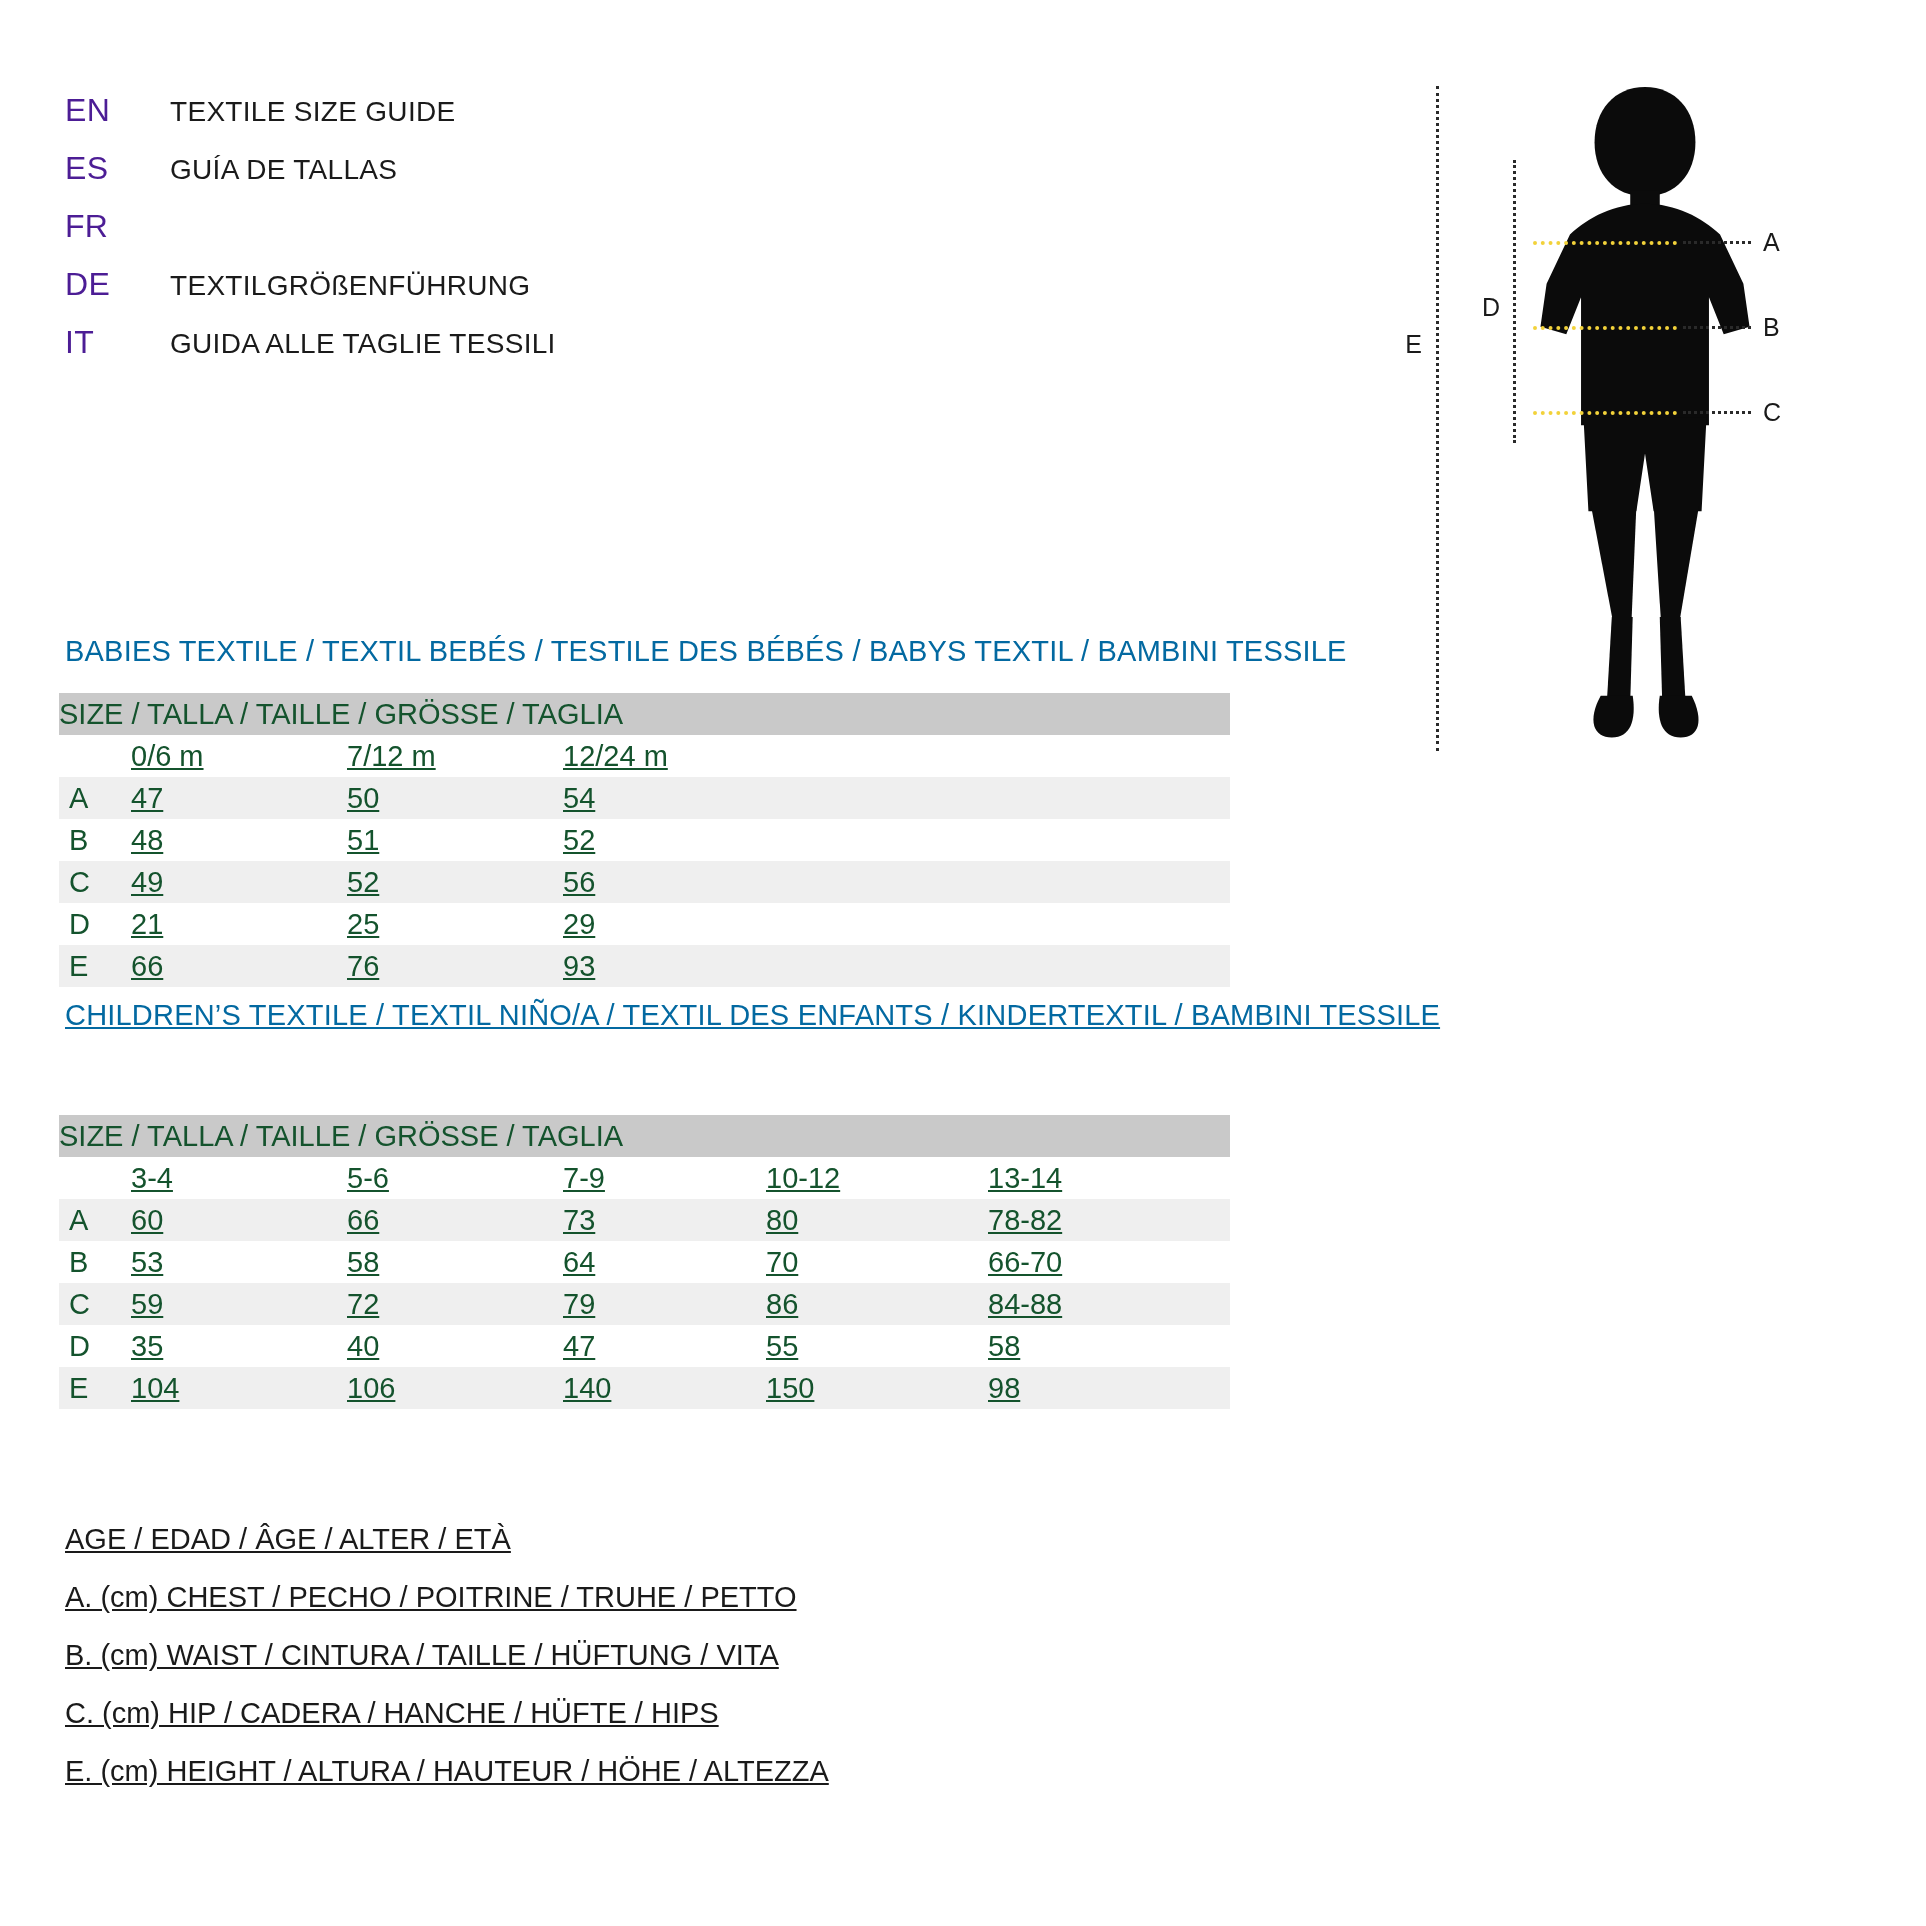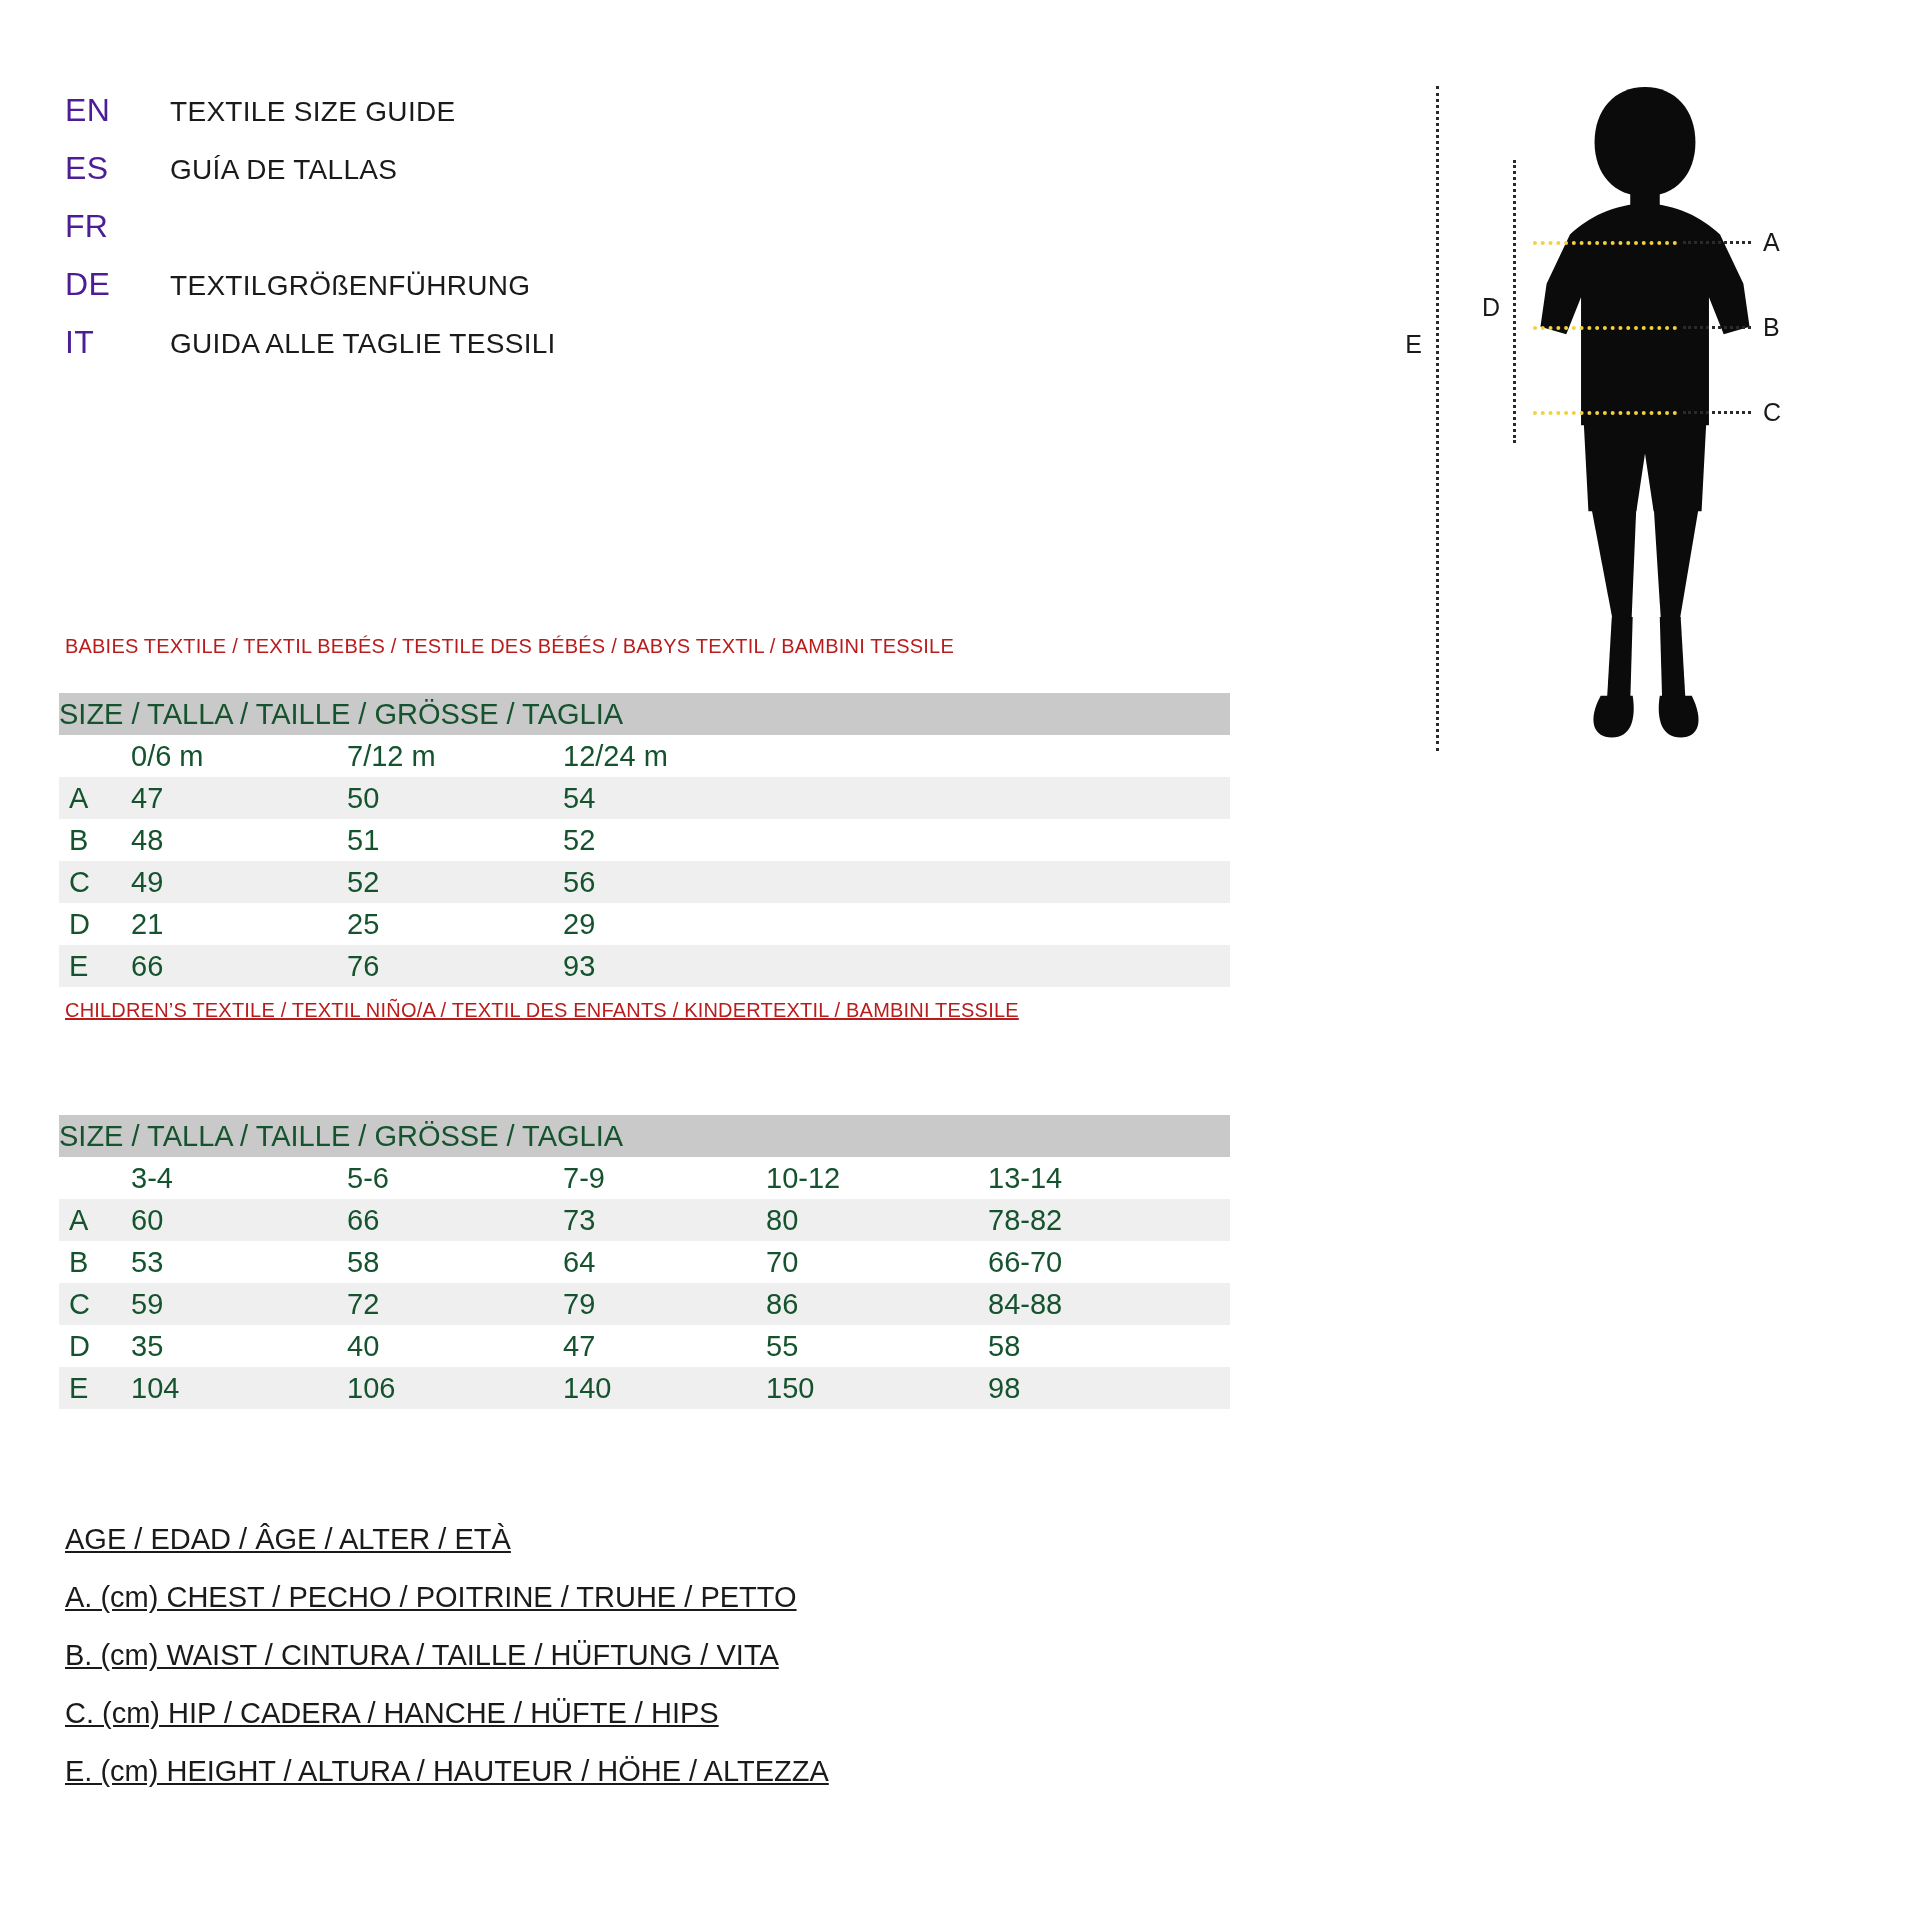--- a/index.html
+++ b/index.html
@@ -70,23 +70,23 @@
   }
   .dash-y {
     position: absolute;
     height: 0;
     border-top: 4.3px dotted #f2d23a;
   }
 
   
   .section-caption {
     position: absolute;
-    font-size: 20px;
+    font-size: 29px;
     letter-spacing: 0.2px;
-    color: #b91c1c;
+    color: #0369a1;
     white-space: nowrap;
   }
 
   
   table.size-table {
     position: absolute;
     border-collapse: collapse;
     font-size: 29px;
     color: #14532d;
   }
@@ -106,20 +106,21 @@
   }
   .row-plain td {
     background: #ffffff;
   }
   .col-key {
     width: 62px;
     padding-left: 10px !important;
   }
   .cell {
     white-space: nowrap;
+    text-decoration: underline;
   }
 
   
   .legend {
     position: absolute;
     left: 65px;
     top: 1510px;
   }
   .legend-line {
     font-size: 29px;

